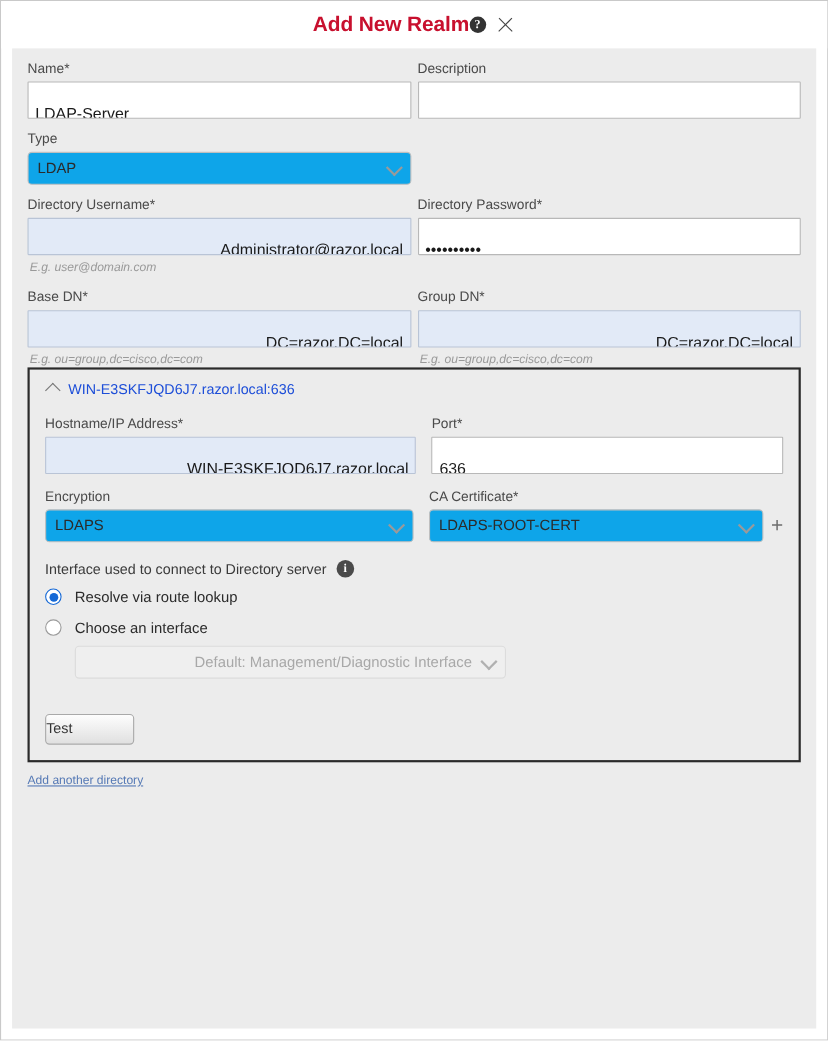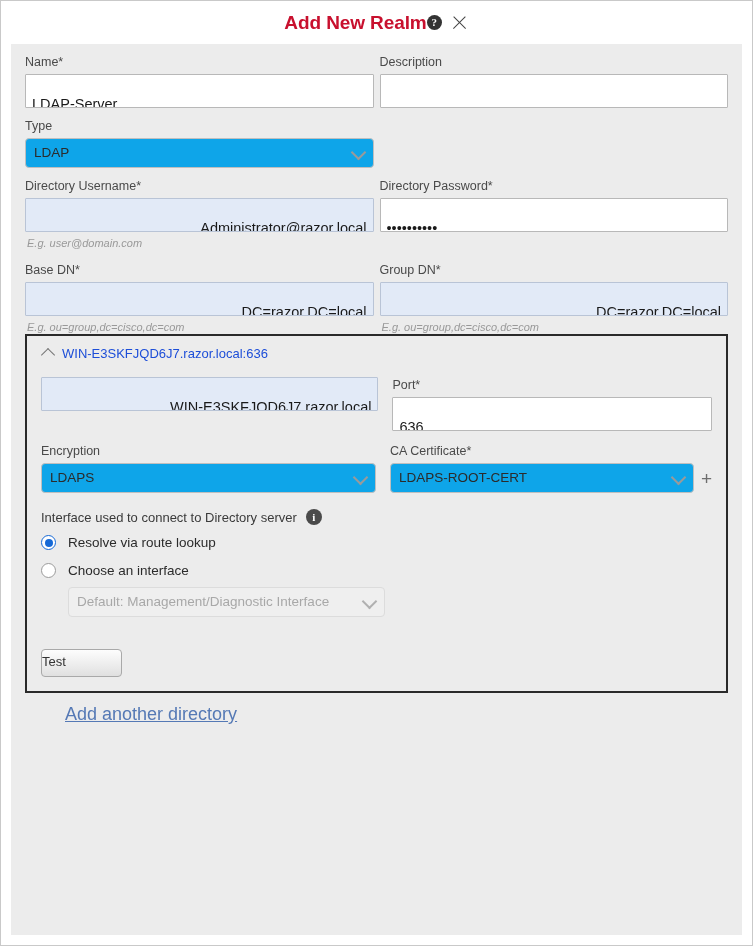--- a/index.html
+++ b/index.html
@@ -265,44 +265,44 @@
     margin: -4px 0 0 -4px;
     border-radius: 50%;
     background: #1669d6;
   }
   .radio-label {
     font-size: 13.5px;
     color: #2b2b2b;
   }
   .iface-select-wrap {
     margin: -4px 0 4px 27px;
-    width: 317px;
+    width: 392px;
+    text-align: right;
   }
   .test-btn {
     margin-top: 32px;
     width: 79px;
     height: 26px;
     border: 1px solid #a9a9a9;
     border-radius: 4px;
     background: linear-gradient(#fdfdfd, #e0e0e0);
     font-size: 13px;
     color: #333333;
     line-height: 24px;
     text-align: left;
     cursor: pointer;
   }
 
   .link {
     display: inline-block;
     margin-top: 11px;
-    font-size: 18px;
+    font-size: 11px;
     color: #5579b5;
     text-decoration: underline;
     cursor: pointer;
-    margin-left: 40px;
   }
 </style>
 </head>
 <body>
 
 <div class="dialog">
 
   <div class="dialog-header">
     <div class="dialog-title">Add New Realm</div>
     <div class="header-actions">
@@ -374,20 +374,21 @@
 
     <div class="server-panel">
 
       <div class="panel-head">
         <span class="chev-up"></span>
         <span class="panel-title">WIN-E3SKFJQD6J7.razor.local:636</span>
       </div>
 
       <div class="panel-row">
         <div class="panel-col-l">
+          <div class="field-label">Hostname/IP Address*</div>
           <div class="input autofill">WIN-E3SKFJQD6J7.razor.local</div>
         </div>
         <div class="panel-col-r">
           <div class="field-label">Port*</div>
           <div class="input">636</div>
         </div>
       </div>
 
       <div class="spacer-12"></div>
 

